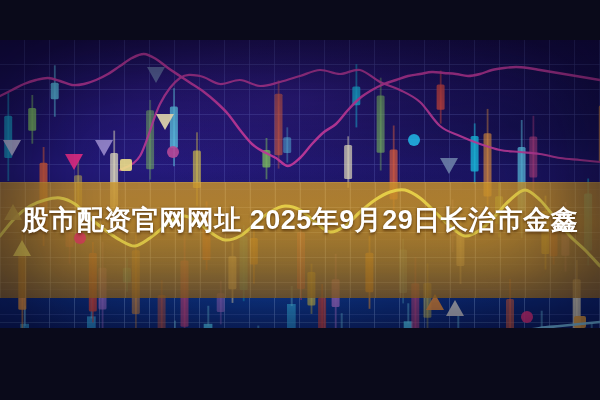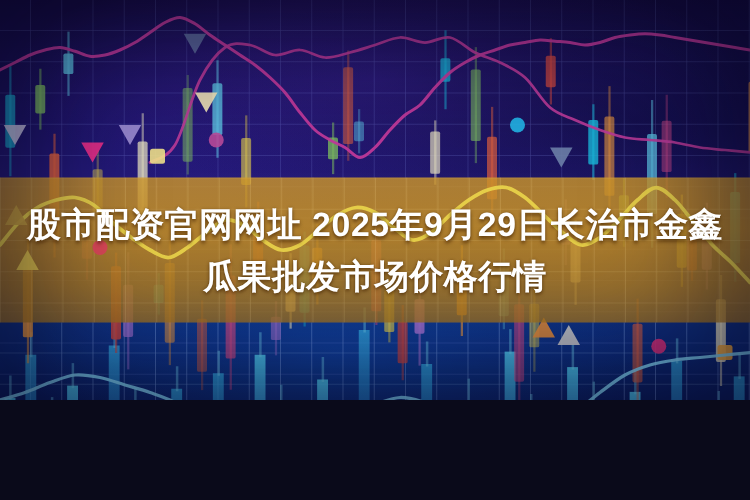--- a/index.html
+++ b/index.html
@@ -1,29 +1,30 @@
 <!DOCTYPE html>
 <html><head>
 <meta charset="utf-8">
 <style>
   html,body{margin:0;padding:0;background:#0a0a1a;}
   #stage{
-    position:relative;width:600px;height:320px;overflow:hidden;
+    position:relative;width:600px;height:288px;overflow:hidden;
     font-family:"Liberation Sans","DejaVu Sans",sans-serif;
     background:
       linear-gradient(180deg,
         #140b42 0%,
         #181055 14%,
         #1d1468 30%,
         #241a7a 45%,
         #20186e 55%,
         #151a6d 66%,
         #10307f 78%,
         #0c2a78 88%,
         #0a1e60 100%);
+    margin-top: 40px;
   }
   
   .glow{position:absolute;inset:0;pointer-events:none;}
   .glow.g1{background:radial-gradient(ellipse 70% 45% at 50% 20%, rgba(70,40,170,.55), rgba(0,0,0,0) 70%);}
   .glow.g2{background:radial-gradient(ellipse 60% 40% at 45% 88%, rgba(20,90,200,.45), rgba(0,0,0,0) 72%);}
   .glow.g3{background:radial-gradient(ellipse 90% 60% at 85% 30%, rgba(10,10,50,.55), rgba(0,0,0,0) 70%);}
   .vig{position:absolute;inset:0;pointer-events:none;
        box-shadow:inset 0 0 90px 30px rgba(5,3,25,.55);}
   
   .grid{position:absolute;inset:0;pointer-events:none;opacity:.30;
@@ -305,16 +306,15 @@
   </svg>
 
   <svg class="layer" viewBox="0 0 600 400">
     <path id="cyanline" fill="none" stroke="#7fd4f5" stroke-width="2.6" stroke-linecap="round" stroke-linejoin="round" opacity=".9" d="M0,320 C3.3333333333333335,319 13.333333333333332,316.3333333333333 20,314 C26.666666666666668,311.6666666666667 33.333333333333336,308.3333333333333 40,306 C46.666666666666664,303.6666666666667 53.333333333333336,300.6666666666667 60,300 C66.66666666666667,299.3333333333333 73.33333333333333,300.6666666666667 80,302 C86.66666666666667,303.3333333333333 93.33333333333333,306 100,308 C106.66666666666667,310 113.33333333333333,311.6666666666667 120,314 C126.66666666666667,316.3333333333333 133.33333333333334,318.3333333333333 140,322 C146.66666666666666,325.6666666666667 153.33333333333334,331.3333333333333 160,336 C166.66666666666666,340.6666666666667 173.33333333333334,346 180,350 C186.66666666666666,354 193.33333333333334,358 200,360 C206.66666666666666,362 213.33333333333334,362.6666666666667 220,362 C226.66666666666666,361.3333333333333 233.33333333333334,358.3333333333333 240,356 C246.66666666666666,353.6666666666667 253.33333333333334,351.3333333333333 260,348 C266.6666666666667,344.6666666666667 273.3333333333333,340 280,336 C286.6666666666667,332 293.3333333333333,327 300,324 C306.6666666666667,321 313.3333333333333,318.3333333333333 320,318 C326.6666666666667,317.6666666666667 333.3333333333333,320 340,322 C346.6666666666667,324 353.3333333333333,327.3333333333333 360,330 C366.6666666666667,332.6666666666667 373.3333333333333,335.3333333333333 380,338 C386.6666666666667,340.6666666666667 393.3333333333333,344 400,346 C406.6666666666667,348 413.3333333333333,350.3333333333333 420,350 C426.6666666666667,349.6666666666667 433.3333333333333,347.3333333333333 440,344 C446.6666666666667,340.6666666666667 453.3333333333333,335 460,330 C466.6666666666667,325 473.3333333333333,319 480,314 C486.6666666666667,309 493.3333333333333,303.6666666666667 500,300 C506.6666666666667,296.3333333333333 513.3333333333334,294 520,292 C526.6666666666666,290 533.3333333333334,289 540,288 C546.6666666666666,287 553.3333333333334,286.6666666666667 560,286 C566.6666666666666,285.3333333333333 573.3333333333334,284.6666666666667 580,284 C586.6666666666666,283.3333333333333 596.6666666666666,282.3333333333333 600,282"></path>
   </svg>
 
   <div class="vig"></div>
 
   <div class="title-wrap">
     <div class="title-line">股市配资官网网址 2025年9月29日长治市金鑫</div>
-    <div class="title-line">瓜果批发市场价格行情</div>
   </div>
 
 </div>
 
 </body></html>

